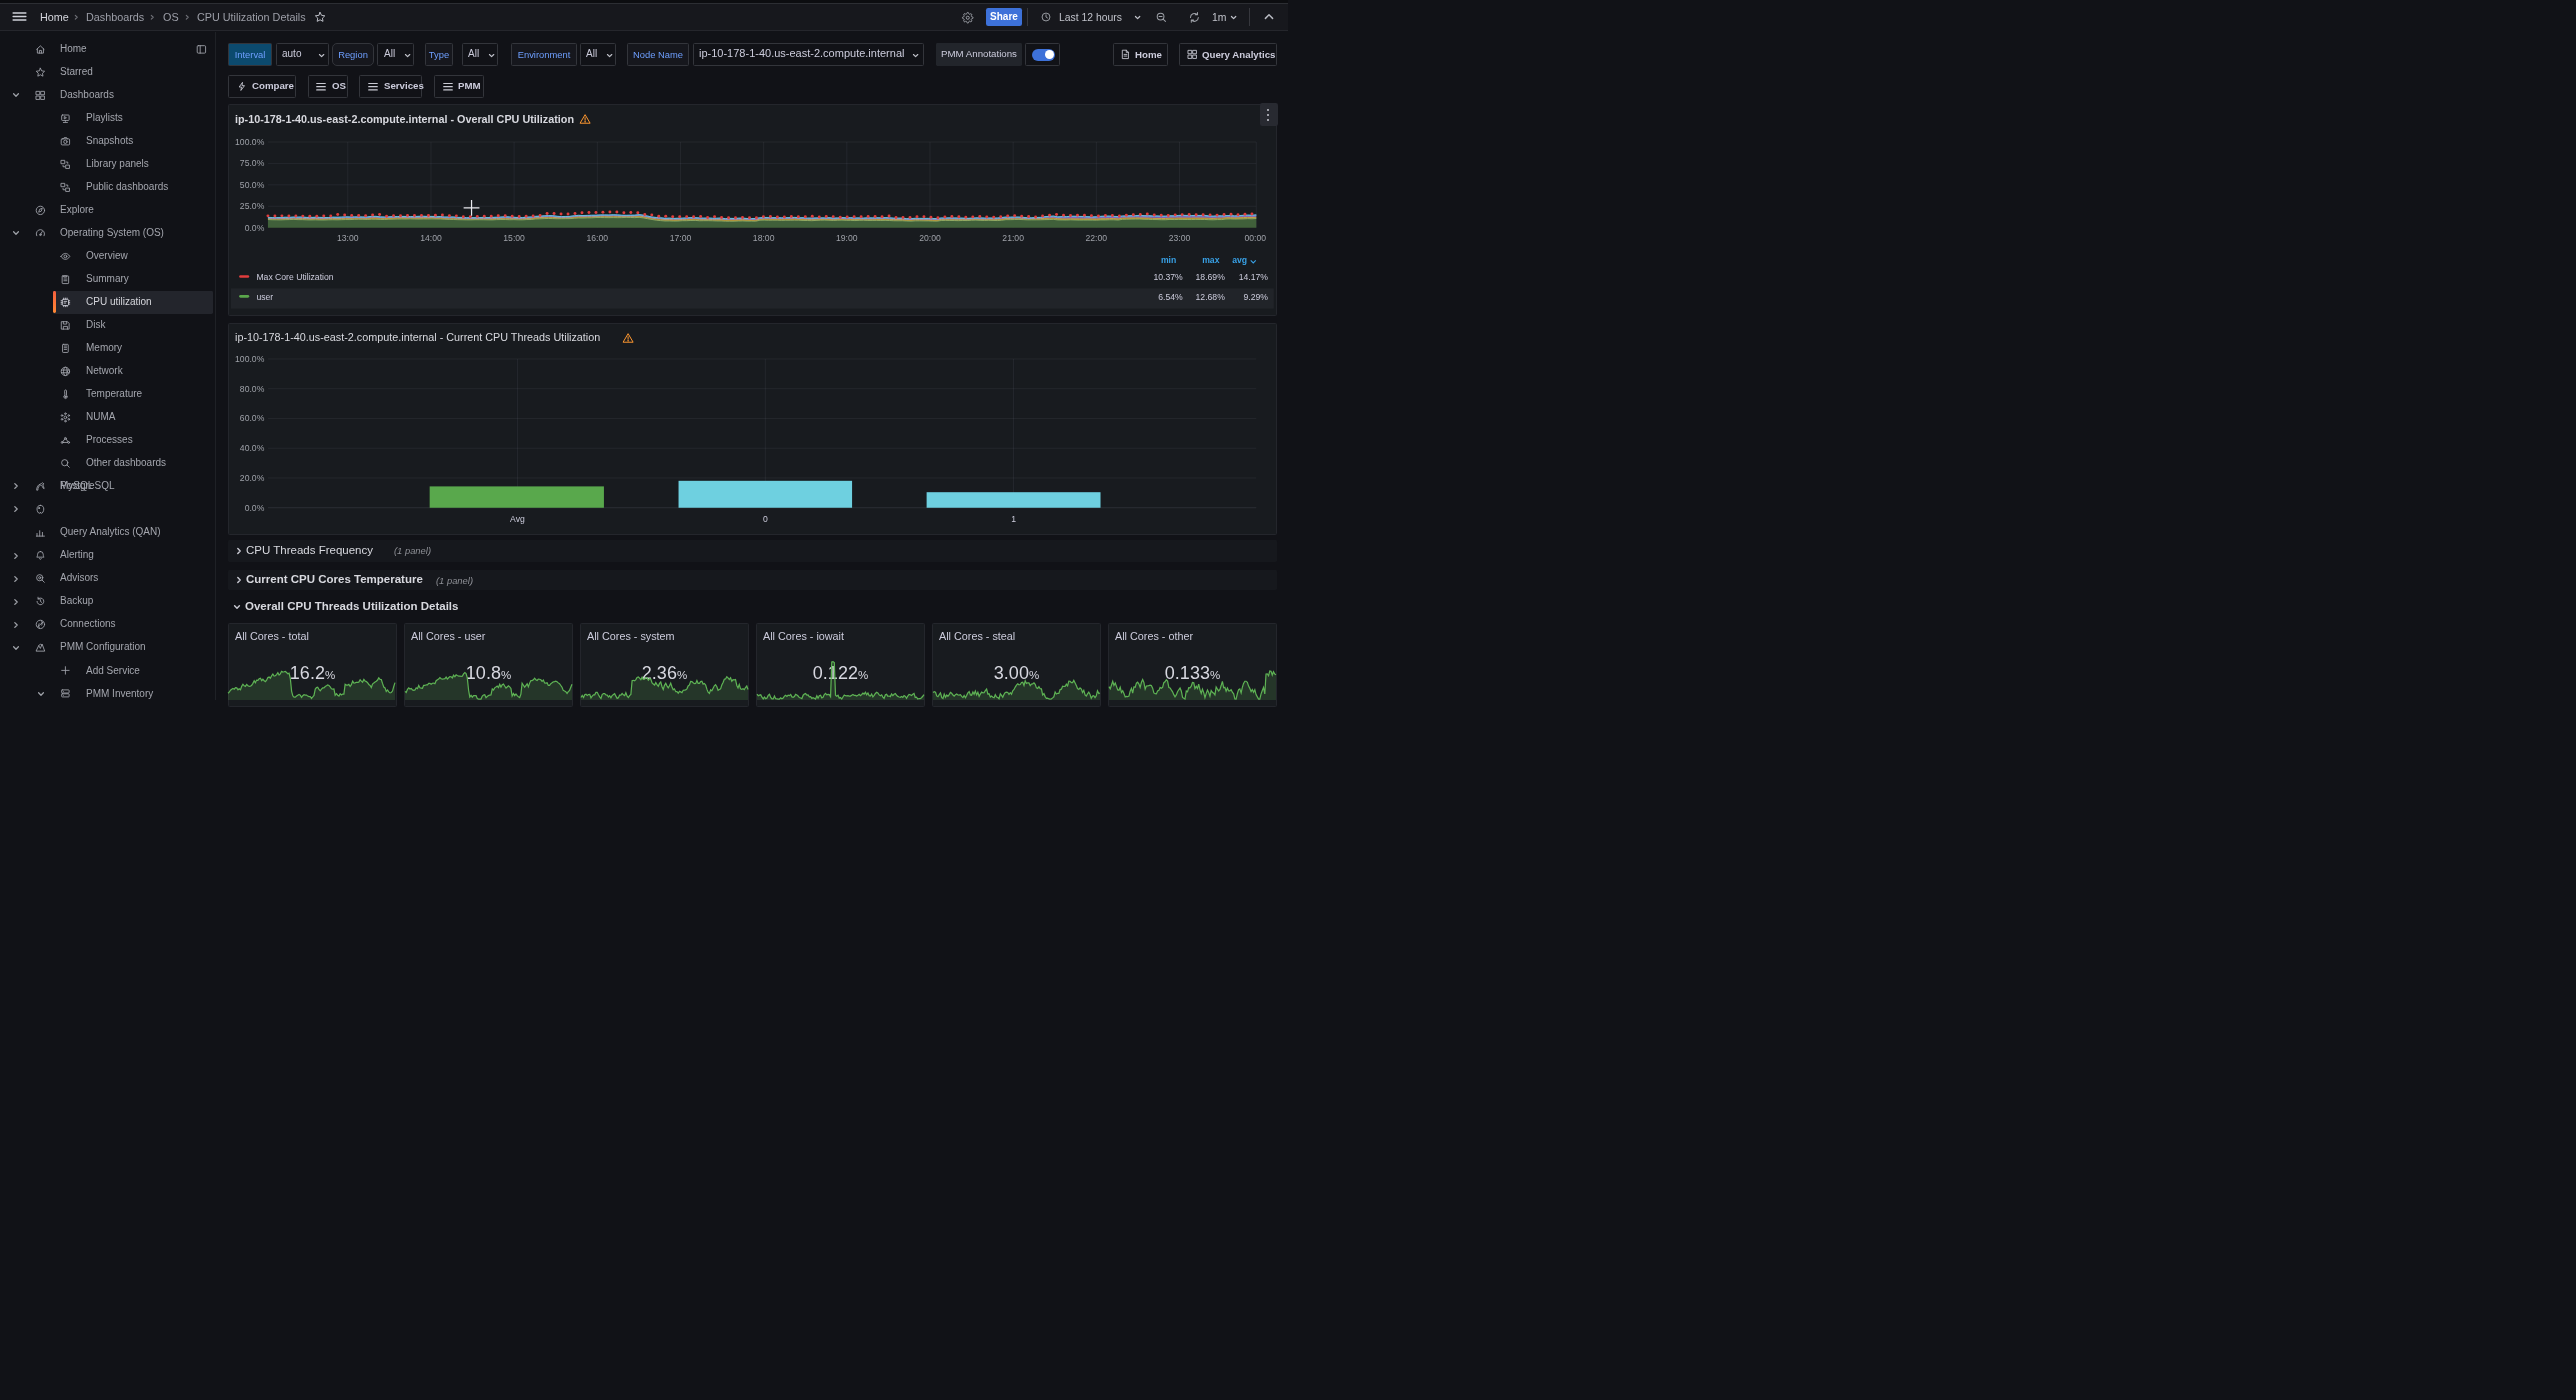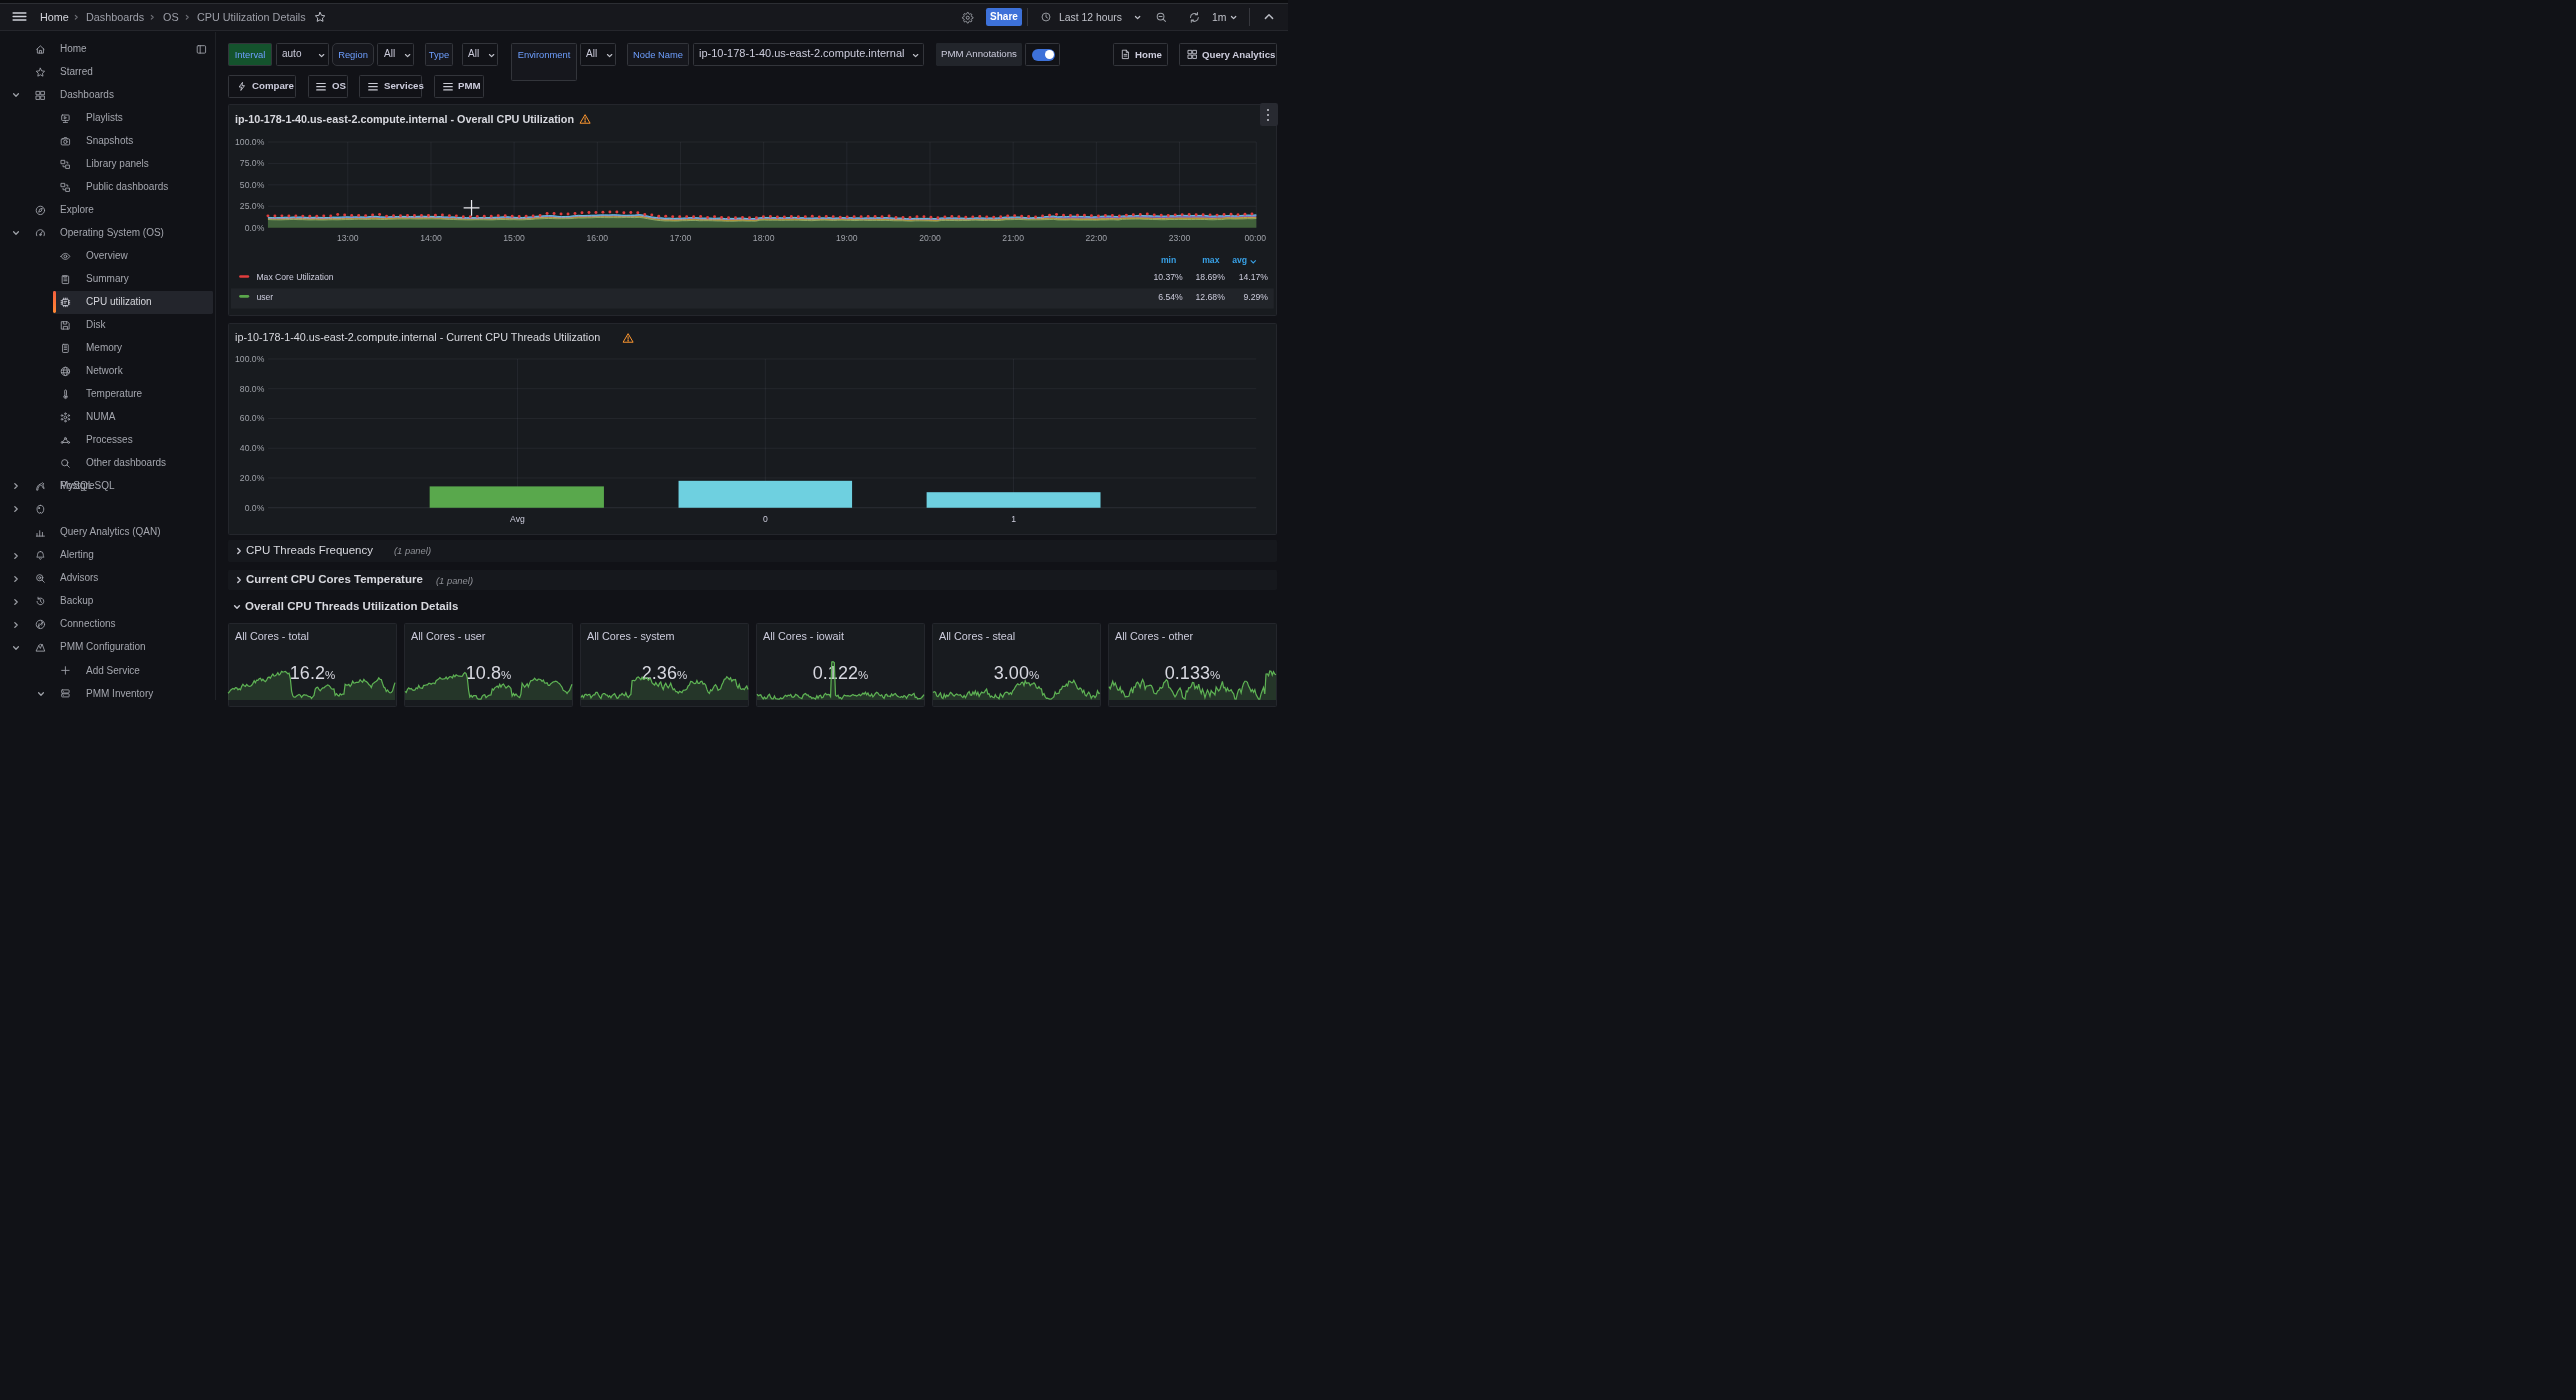--- a/index.html
+++ b/index.html
@@ -245,39 +245,39 @@
 <svg class="abs" style="left:60px;top:688px" width="10.8" height="10.8" viewBox="0 0 16 16" fill="none" stroke="#a1a3ab" stroke-width="1.3" stroke-linecap="round" stroke-linejoin="round">
     <rect x="2.5" y="2.8" width="11" height="4.6" rx="0.8"></rect>
     <rect x="2.5" y="8.6" width="11" height="4.6" rx="0.8"></rect>
     <path d="M5 5.1 H5.01 M5 10.9 H5.01"></path>
   </svg>
 <div class="txt" style="left:86px;top:688px;font-size:10px;color:#a4a6ae">PMM Inventory</div>
 <svg class="abs" style="left:196px;top:44px" width="10.8" height="10.8" viewBox="0 0 16 16" fill="none" stroke="#a1a3ab" stroke-width="1.3" stroke-linecap="round" stroke-linejoin="round">
     <rect x="1.8" y="2.5" width="12.4" height="11" rx="1.5"></rect>
     <path d="M6.2 2.5 V13.5"></path>
   </svg>
-<div class="abs" style="left:228px;top:43px;width:44px;height:23px;background:#14532d;border:0.7px solid #33353b;border-radius:1.4px;text-align:center;line-height:21.6px;font-size:9.4px;color:#6e9fff">Interval</div>
+<div class="abs" style="left:228px;top:43px;width:44px;height:23px;background:#0c4a6e;border:0.7px solid #33353b;border-radius:1.4px;text-align:center;line-height:21.6px;font-size:9.4px;color:#6e9fff">Interval</div>
 <div class="abs" style="left:276px;top:43px;width:53px;height:23px;background:#111217;border:0.7px solid #33353b;border-radius:1.4px"></div>
 <div class="txt" style="left:282px;top:48px;font-size:10px;color:#ccccdc">auto</div>
 <svg class="abs" style="left:318px;top:52px" width="7.2" height="7.2" viewBox="0 0 10 10" fill="none" stroke="#c0c2ca" stroke-width="1.6" stroke-linecap="round" stroke-linejoin="round">
     <path d="M2 3.5 L5 6.5 L8 3.5"></path>
   </svg>
 <div class="abs" style="left:332px;top:43px;width:42px;height:23px;background:#16171d;border:0.7px solid #33353b;border-radius:5px;text-align:center;line-height:21.6px;font-size:9.4px;color:#6e9fff">Region</div>
 <div class="abs" style="left:377px;top:43px;width:37px;height:23px;background:#111217;border:0.7px solid #33353b;border-radius:1.4px"></div>
 <div class="txt" style="left:384px;top:48px;font-size:10px;color:#ccccdc">All</div>
 <svg class="abs" style="left:404px;top:52px" width="7.2" height="7.2" viewBox="0 0 10 10" fill="none" stroke="#c0c2ca" stroke-width="1.6" stroke-linecap="round" stroke-linejoin="round">
     <path d="M2 3.5 L5 6.5 L8 3.5"></path>
   </svg>
 <div class="abs" style="left:425px;top:43px;width:28px;height:23px;background:#16171d;border:0.7px solid #33353b;border-radius:1.4px;text-align:center;line-height:21.6px;font-size:9.4px;color:#6e9fff">Type</div>
 <div class="abs" style="left:462px;top:43px;width:36px;height:23px;background:#111217;border:0.7px solid #33353b;border-radius:1.4px"></div>
 <div class="txt" style="left:468px;top:48px;font-size:10px;color:#ccccdc">All</div>
 <svg class="abs" style="left:488px;top:52px" width="7.2" height="7.2" viewBox="0 0 10 10" fill="none" stroke="#c0c2ca" stroke-width="1.6" stroke-linecap="round" stroke-linejoin="round">
     <path d="M2 3.5 L5 6.5 L8 3.5"></path>
   </svg>
-<div class="abs" style="left:511px;top:43px;width:66px;height:38px;background:#16171d;border:0.7px solid #33353b;border-radius:1.4px;text-align:center;line-height:21.6px;font-size:9.4px;color:#6e9fff">Environment</div>
+<div class="abs" style="left:511px;top:43px;width:66px;height:23px;background:#16171d;border:0.7px solid #33353b;border-radius:1.4px;text-align:center;line-height:21.6px;font-size:9.4px;color:#6e9fff">Environment</div>
 <div class="abs" style="left:580px;top:43px;width:36px;height:23px;background:#111217;border:0.7px solid #33353b;border-radius:1.4px"></div>
 <div class="txt" style="left:586px;top:48px;font-size:10px;color:#ccccdc">All</div>
 <svg class="abs" style="left:606px;top:52px" width="7.2" height="7.2" viewBox="0 0 10 10" fill="none" stroke="#c0c2ca" stroke-width="1.6" stroke-linecap="round" stroke-linejoin="round">
     <path d="M2 3.5 L5 6.5 L8 3.5"></path>
   </svg>
 <div class="abs" style="left:627px;top:43px;width:62px;height:23px;background:#16171d;border:0.7px solid #33353b;border-radius:1.4px;text-align:center;line-height:21.6px;font-size:9.4px;color:#6e9fff">Node Name</div>
 <div class="abs" style="left:693px;top:43px;width:231px;height:23px;background:#111217;border:0.7px solid #33353b;border-radius:1.4px"></div>
 <div class="txt" style="left:699px;top:47px;font-size:11px;color:#ccccdc">ip-10-178-1-40.us-east-2.compute.internal</div>
 <svg class="abs" style="left:912px;top:52px" width="7.2" height="7.2" viewBox="0 0 10 10" fill="none" stroke="#c0c2ca" stroke-width="1.6" stroke-linecap="round" stroke-linejoin="round">
     <path d="M2 3.5 L5 6.5 L8 3.5"></path>

